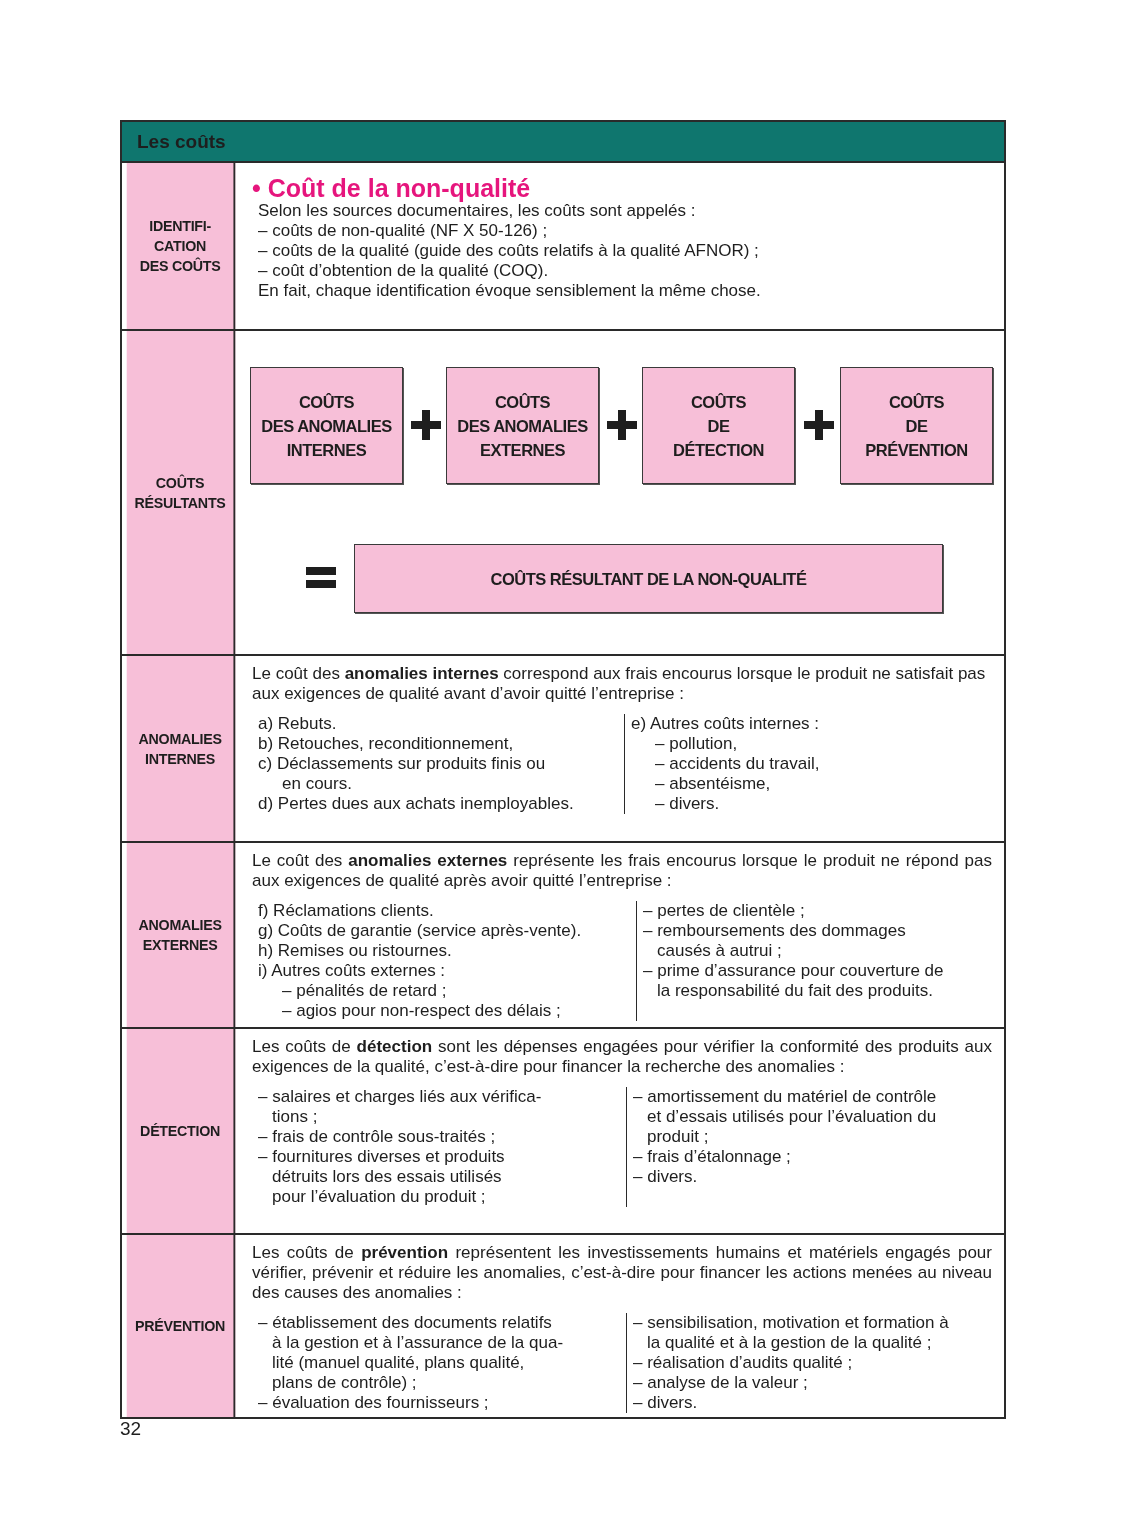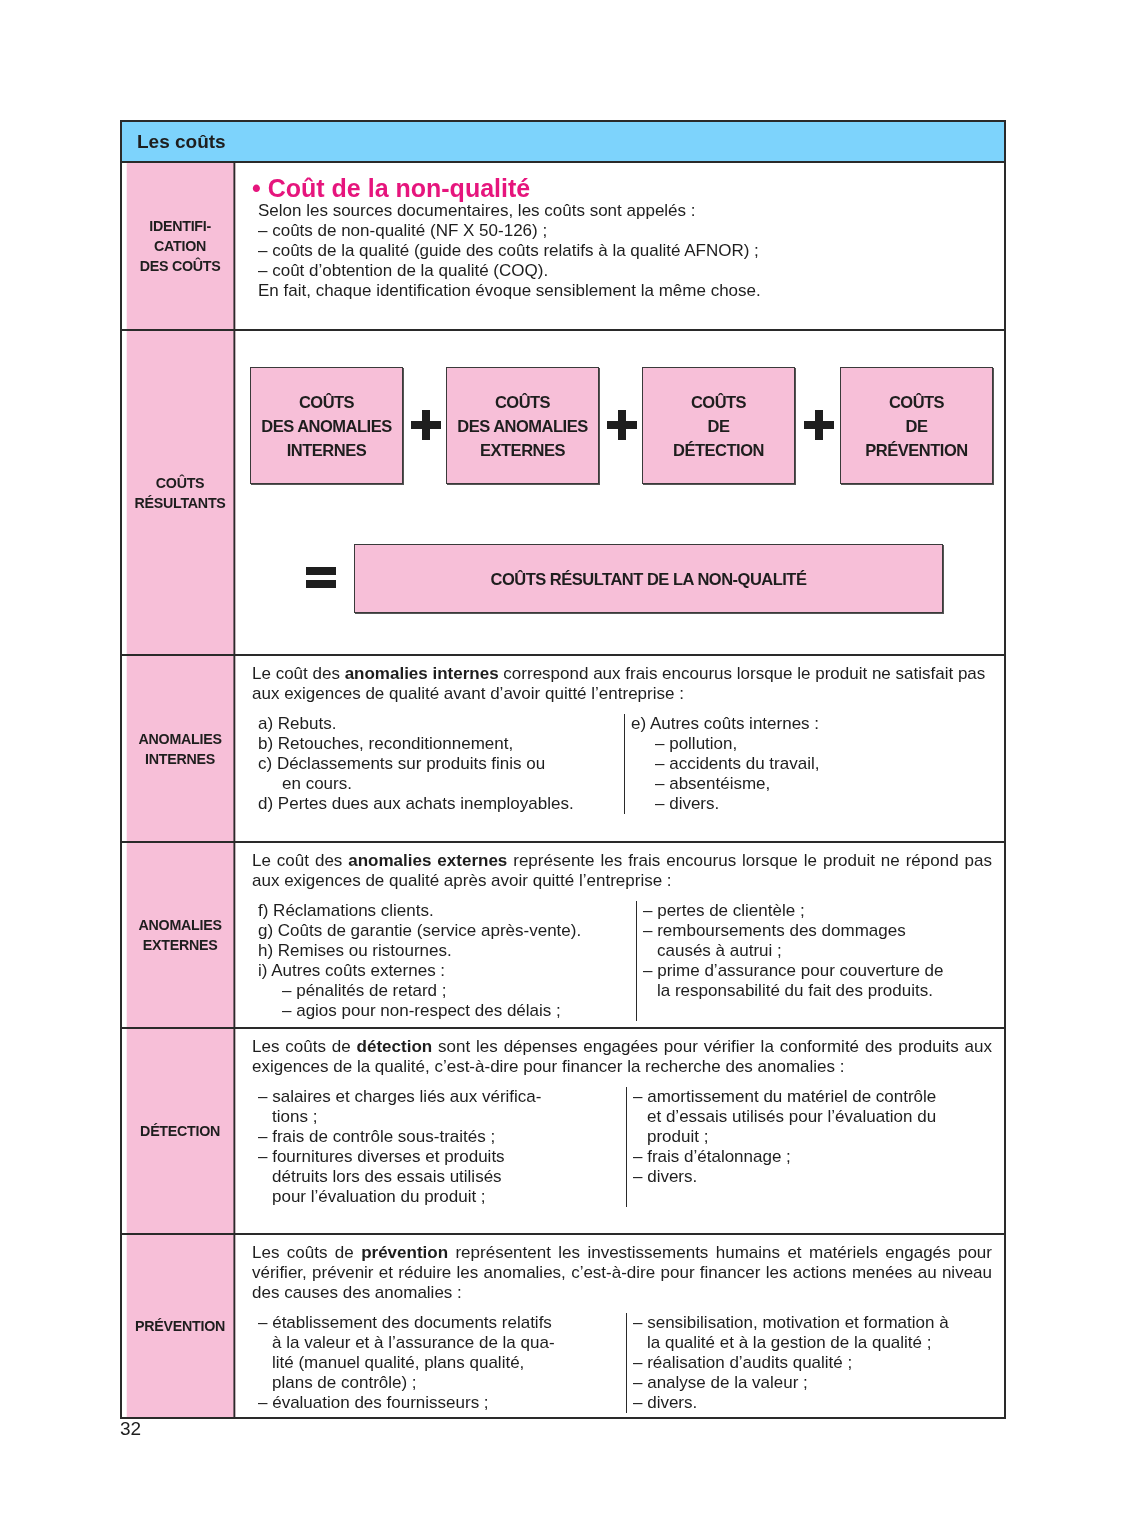--- a/index.html
+++ b/index.html
@@ -1,18 +1,18 @@
 <!DOCTYPE html>
 <html><head>
 <meta charset="utf-8">
 <style>
   html, body { margin: 0; padding: 0; background: #ffffff; }
   body { width: 1125px; height: 1539px; position: relative; font-family: "Liberation Sans", sans-serif; color: #1e1e1e; }
   .frame { position: absolute; left: 120px; top: 120px; width: 882px; border: 2px solid #2a2a2a; box-sizing: content-box; }
-  .header { background: #7dd3fc; height: 39px; border-bottom: 2px solid #2a2a2a; display: flex; align-items: center; padding-left: 15px; font-weight: bold; font-size: 19px; }
+  .header { background: #0f766e; height: 39px; border-bottom: 2px solid #2a2a2a; display: flex; align-items: center; padding-left: 15px; font-weight: bold; font-size: 19px; }
   .row { display: flex; border-bottom: 2px solid #2a2a2a; }
   .row:last-child { border-bottom: none; }
   .label { width: 116px; flex: 0 0 116px; background: #f7bfd8; border-right: 2px solid #2a2a2a; display: flex; align-items: center; justify-content: center; text-align: center; font-weight: bold; font-size: 15.5px; line-height: 20px; letter-spacing: -0.3px; transform: scaleX(0.92); transform-origin: center; }
   .label span { display: block; }
   .content { flex: 1; padding: 8px 12px 8px 12px; font-size: 17px; line-height: 20px; }
   .pink-title { color: #e6157d; font-weight: bold; font-size: 25px; line-height: 22px; margin-top: 6px; margin-bottom: 2px; }
   .indent { padding-left: 6px; }
   .cols { display: flex; margin-top: 10px; margin-left: 6px; }
   .col-left { width: 370px; flex: 0 0 370px; border-right: 1px solid #2a2a2a; padding-right: 6px; }
   .col-right { flex: 1; padding-left: 6px; }
@@ -200,21 +200,21 @@
     <div class="label">
       <div>
           <span>PRÉVENTION</span>
         </div>
     </div>
     <div class="content">
       <div class="justify"><span>Les coûts de </span><b>prévention</b><span> représentent les investissements humains et matériels engagés pour vérifier, prévenir et réduire les anomalies, c’est-à-dire pour financer les actions menées au niveau des causes des anomalies :</span></div>
       <div class="cols">
         <div class="col-left" style="width:362px; flex-basis:362px;">
           <span class="line">– établissement des documents relatifs</span>
-          <span class="line hang">à la valeur et à l’assurance de la qua-</span>
+          <span class="line hang">à la gestion et à l’assurance de la qua-</span>
           <span class="line hang">lité (manuel qualité, plans qualité,</span>
           <span class="line hang">plans de contrôle) ;</span>
           <span class="line">– évaluation des fournisseurs ;</span>
         </div>
         <div class="col-right">
           <span class="line">– sensibilisation, motivation et formation à</span>
           <span class="line hang">la qualité et à la gestion de la qualité ;</span>
           <span class="line">– réalisation d’audits qualité ;</span>
           <span class="line">– analyse de la valeur ;</span>
           <span class="line">– divers.</span>

